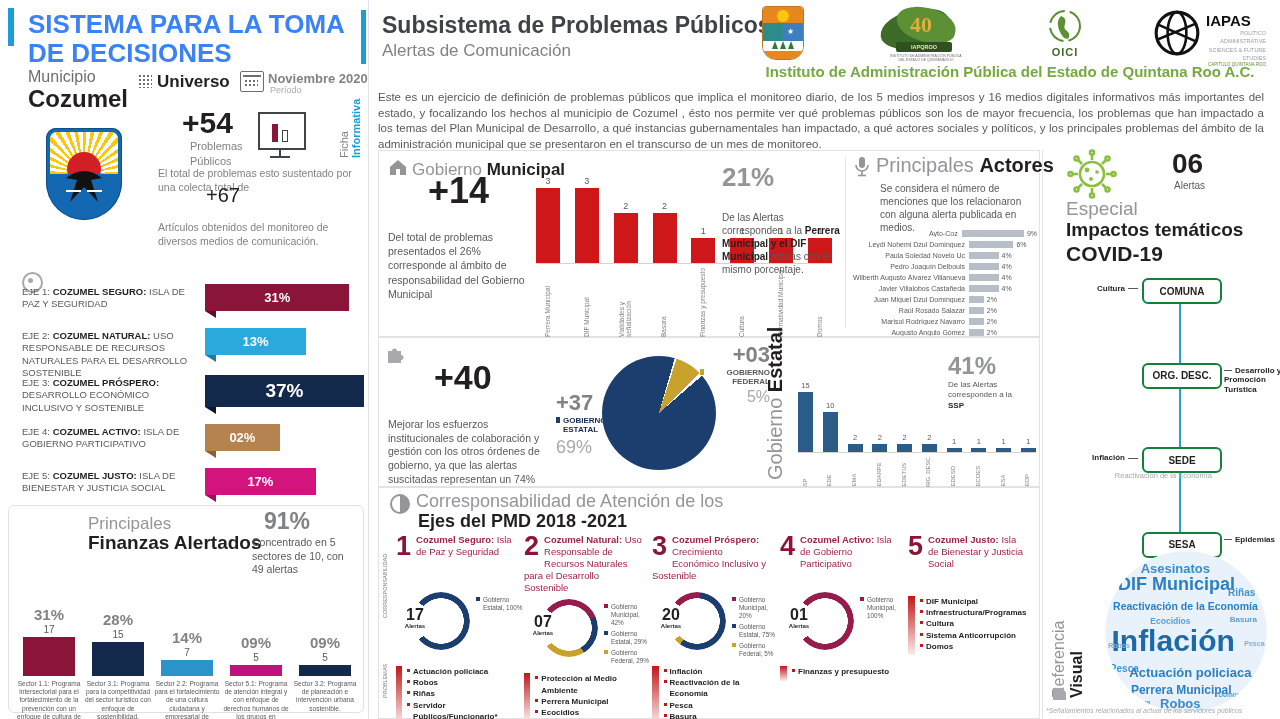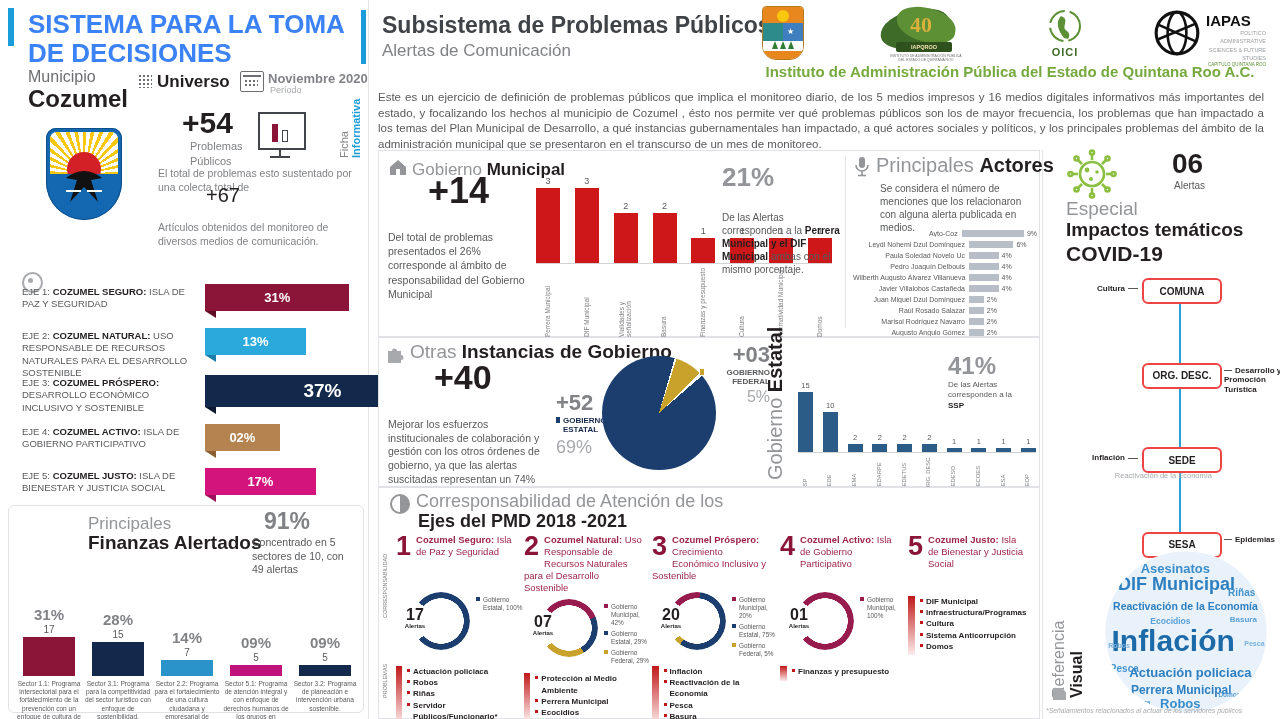--- a/index.html
+++ b/index.html
@@ -44,21 +44,21 @@
   .cl{font-size:6px;font-weight:700;color:#231f20;}
   .cleg{position:absolute;left:80px;top:6px;width:48px;}
   .legrow{display:flex;font-size:6.4px;color:#58595b;line-height:1.25;margin-bottom:3px;}
   .legrow .bullet{flex:0 0 4px;width:4px;height:4px;margin:1px 3px 0 0;}
   .cprob{display:flex;margin-top:10px;}
   .pgrad{width:7px;margin-right:5px;background:linear-gradient(#c01818,#fdecec);}
   .probrow{display:flex;font-size:8px;font-weight:700;color:#231f20;line-height:1.4;}
   .probrow .bullet{flex:0 0 3px;width:3px;height:3px;background:#c01818;margin:3px 3px 0 0;}
   
   .frow{position:relative;height:24px;}
-  .fbox{position:absolute;left:100px;width:76px;height:22px;border:2px solid #ef4444;border-radius:6px;background:#fff;display:flex;align-items:center;justify-content:center;font-size:10px;font-weight:800;color:#231f20;}
+  .fbox{position:absolute;left:100px;width:76px;height:22px;border:2px solid #15803d;border-radius:6px;background:#fff;display:flex;align-items:center;justify-content:center;font-size:10px;font-weight:800;color:#231f20;}
   .fleft{position:absolute;right:142px;top:6px;font-size:8px;font-weight:700;color:#231f20;white-space:nowrap;}
   .fleft::after{content:"";display:inline-block;width:10px;height:1px;background:#58595b;vertical-align:middle;margin-left:3px;}
   .fright{position:absolute;left:182px;top:3px;width:58px;font-size:8px;font-weight:700;color:#231f20;line-height:1.2;}
   .fright::before{content:"";display:inline-block;width:8px;height:1px;background:#58595b;vertical-align:middle;margin-right:3px;}
   .fsub{position:absolute;left:2px;top:24px;width:168px;text-align:right;font-size:7.5px;color:#a7a9ac;}
   
   #cloud{position:absolute;left:1105px;top:551px;width:162px;height:162px;border-radius:50%;background:radial-gradient(circle,#e9f2fa 0 70%,#fff 71%);overflow:hidden;}
   .cw{position:absolute;white-space:nowrap;line-height:1;}
   
   .dotgrid{width:14px;height:14px;background-image:radial-gradient(#6d6e71 1px,transparent 1.3px);background-size:4px 4px;}
@@ -135,21 +135,21 @@
     </div>
       <div class="eje" style="top: 48px;">
       <div class="ejelab"><span>EJE 2: </span><b>COZUMEL NATURAL:</b><span> USO RESPONSABLE DE RECURSOS NATURALES PARA EL DESARROLLO SOSTENIBLE</span></div>
       <div class="ebar" style="width: 101.2px; background: rgb(42, 169, 220);">
         <span>13%</span>
         <span class="fold" style="background: rgb(27, 126, 168);"></span>
       </div>
     </div>
       <div class="eje" style="top: 95px;">
       <div class="ejelab"><span>EJE 3: </span><b>COZUMEL PRÓSPERO:</b><span> DESARROLLO ECONÓMICO INCLUSIVO Y SOSTENIBLE</span></div>
-      <div class="ebar" style="width: 158.8px; background: rgb(19, 41, 75); padding-left: 38px;">
+      <div class="ebar" style="width: 158.8px; background: rgb(19, 41, 75);">
         <span>37%</span>
         <span class="fold" style="background: rgb(10, 24, 48);"></span>
       </div>
     </div>
       <div class="eje" style="top: 144px;">
       <div class="ejelab"><span>EJE 4: </span><b>COZUMEL ACTIVO:</b><span> ISLA DE GOBIERNO PARTICIPATIVO</span></div>
       <div class="ebar" style="width: 74.8px; background: rgb(181, 131, 79);">
         <span>02%</span>
         <span class="fold" style="background: rgb(138, 95, 51);"></span>
       </div>
@@ -407,28 +407,25 @@
       <div class="aname">Augusto Angulo Gómez</div>
       <div class="abar" style="width: 14.8px;"></div>
       <div class="apct">2%</div>
     </div>
     </div>
 
   <div class="panel" style="left:378px;top:337px;width:662px;height:150px"></div>
   <svg class="abs" style="left:385px;top:343px" width="20" height="20" viewBox="0 0 20 20">
     <path d="M3 8 h4 a2.5 2.5 0 1 1 5 0 h4 v4 a2.5 2.5 0 1 1 0 5 v3 h-13 Z" fill="#a7a9ac"></path>
   </svg>
-  <div class="abs" style="left:410px;top:341px;font-size:19px">
-    <span class="lt">Otras </span><span style="font-weight:800">Instancias de Gobierno</span>
-  </div>
   <div class="abs" style="left:434px;top:358px;font-size:34px;font-weight:800">+40</div>
   <div class="abs" style="left:388px;top:418px;width:162px;font-size:10.5px;color:#58595b;line-height:1.3">Mejorar los esfuerzos institucionales de colaboración y gestión con los otros órdenes de gobierno, ya que las alertas suscitadas representan un 74%</div>
 
   <div class="abs" style="left:556px;top:390px;width:60px;text-align:left">
-    <div style="font-size:22px;font-weight:800;color:#808285">+52</div>
+    <div style="font-size:22px;font-weight:800;color:#808285">+37</div>
     <div style="font-size:8px;color:#16294c;font-weight:700;display:flex;align-items:flex-start">
         <span style="width: 6px; height: 6px; margin: 1px 3px 0px 0px; display: inline-block; background: rgb(28, 62, 110);"></span>
         <span>GOBIERNO ESTATAL</span>
       </div>
     <div style="font-size:18px;color:#a7a9ac;margin-top:3px">69%</div>
   </div>
   <div class="abs" style="left: 602px; top: 356px; width: 114px; height: 114px; border-radius: 50%; background: conic-gradient(from 16deg, rgb(255, 255, 255) 0deg, rgb(255, 255, 255) 2deg, rgb(201, 162, 43) 2deg, rgb(201, 162, 43) 29deg, rgb(255, 255, 255) 29deg, rgb(255, 255, 255) 33deg, rgb(28, 62, 110) 33deg, rgb(28, 62, 110) 360deg);"></div>
   <div class="abs" style="left:700px;top:342px;width:70px">
     <div style="font-size:22px;font-weight:800;color:#808285;text-align:right">+03</div>
     <div style="font-size:8px;color:#58595b;font-weight:700;display:flex;justify-content:flex-end">

